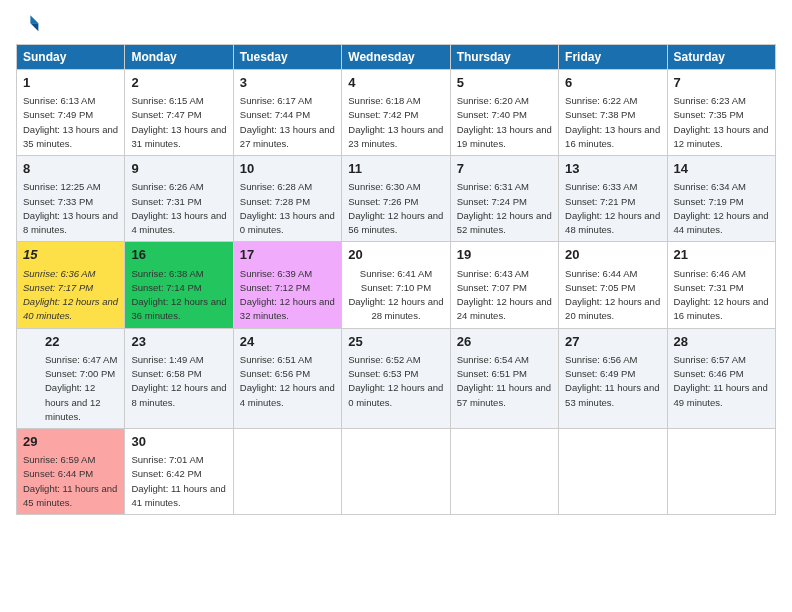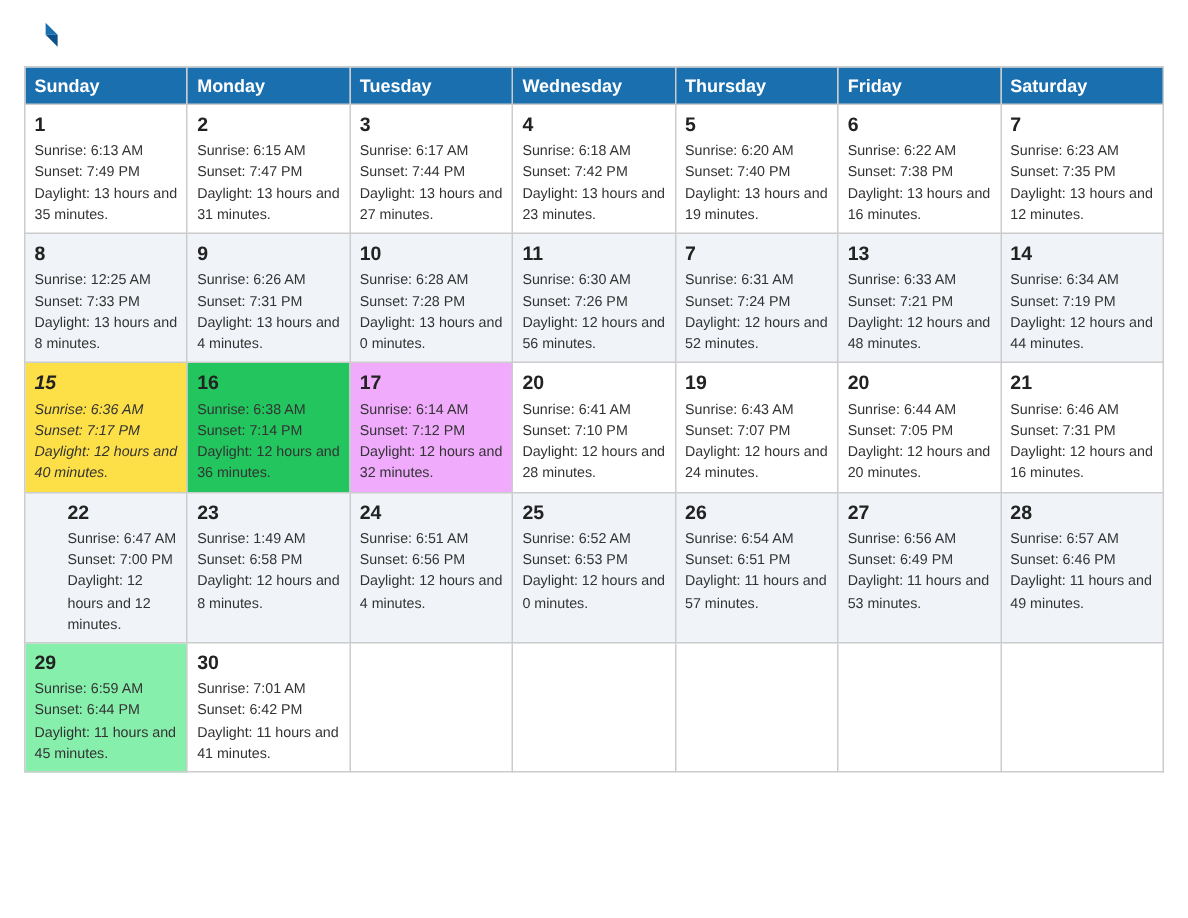--- a/index.html
+++ b/index.html
@@ -219,27 +219,27 @@
 Daylight: 12 hours and 40 minutes.</div>
           </td>
           <td style="background-color: #22c55e;">
             <span class="day-num">16</span>
             <div class="day-info" style="white-space: pre-line;">Sunrise: 6:38 AM
 Sunset: 7:14 PM
 Daylight: 12 hours and 36 minutes.</div>
           </td>
           <td style="background-color: #f0abfc;">
             <span class="day-num">17</span>
-            <div class="day-info" style="white-space: pre-line;">Sunrise: 6:14 AM
+            <div class="day-info" style="white-space: pre-line;">Sunrise: 6:39 AM
 Sunset: 7:12 PM
 Daylight: 12 hours and 32 minutes.</div>
           </td>
           <td style="background-color: rgb(255, 255, 255);">
             <span class="day-num">20</span>
-            <div class="day-info" style="white-space: pre-line;">Sunrise: 6:41 AM
+            <div class="day-info" style="white-space: pre-line; text-align: center;">Sunrise: 6:41 AM
 Sunset: 7:10 PM
 Daylight: 12 hours and 28 minutes.</div>
           </td>
           <td style="background-color: rgb(255, 255, 255);">
             <span class="day-num">19</span>
             <div class="day-info" style="white-space: pre-line;">Sunrise: 6:43 AM
 Sunset: 7:07 PM
 Daylight: 12 hours and 24 minutes.</div>
           </td>
           <td style="background-color: rgb(255, 255, 255);">
@@ -293,21 +293,21 @@
 Daylight: 11 hours and 53 minutes.</div>
           </td>
           <td style="background-color: rgb(240, 244, 248);">
             <span class="day-num">28</span>
             <div class="day-info" style="white-space: pre-line;">Sunrise: 6:57 AM
 Sunset: 6:46 PM
 Daylight: 11 hours and 49 minutes.</div>
           </td>
         </tr>
         <tr>
-          <td style="background-color: #86efac;">
+          <td style="background-color: #fca5a5;">
             <span class="day-num">29</span>
             <div class="day-info" style="white-space: pre-line;">Sunrise: 6:59 AM
 Sunset: 6:44 PM
 Daylight: 11 hours and 45 minutes.</div>
           </td>
           <td style="background-color: rgb(255, 255, 255);">
             <span class="day-num">30</span>
             <div class="day-info" style="white-space: pre-line;">Sunrise: 7:01 AM
 Sunset: 6:42 PM
 Daylight: 11 hours and 41 minutes.</div>

